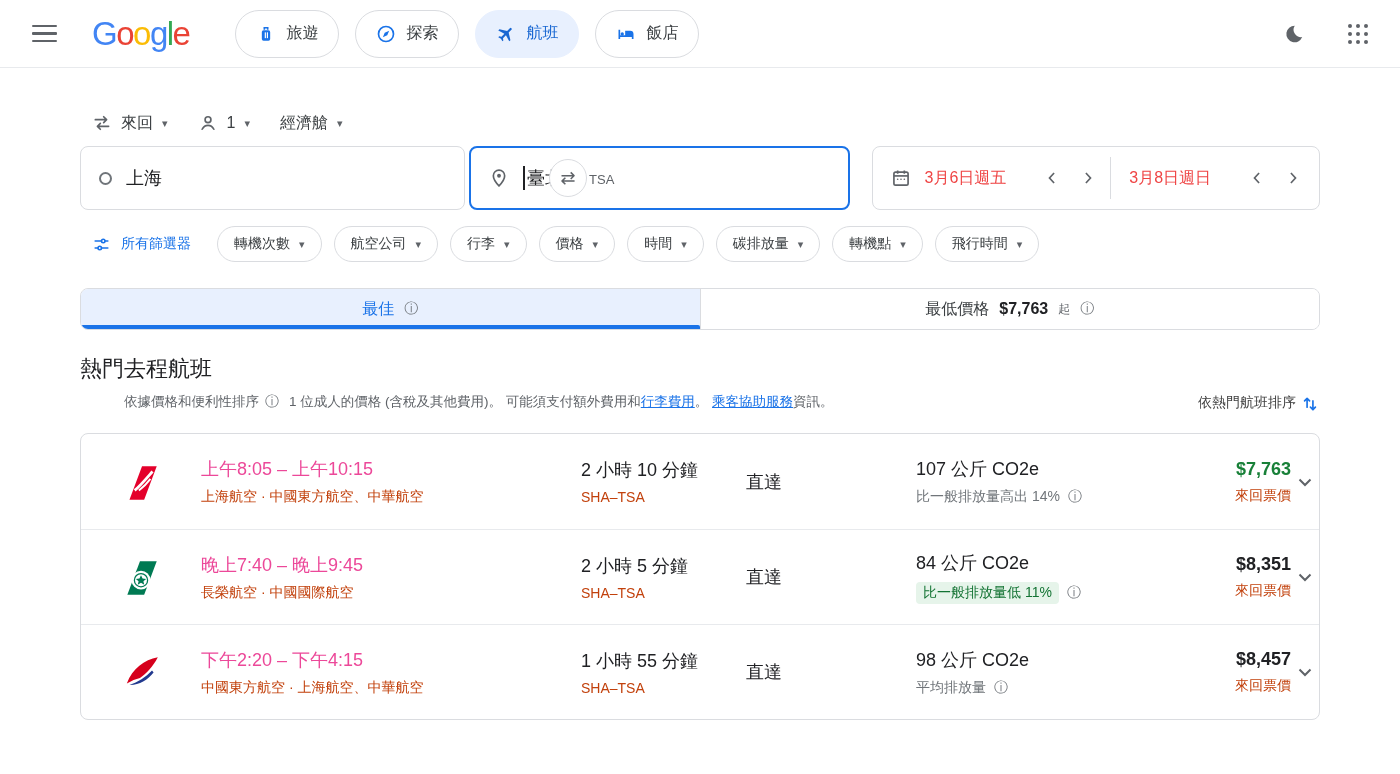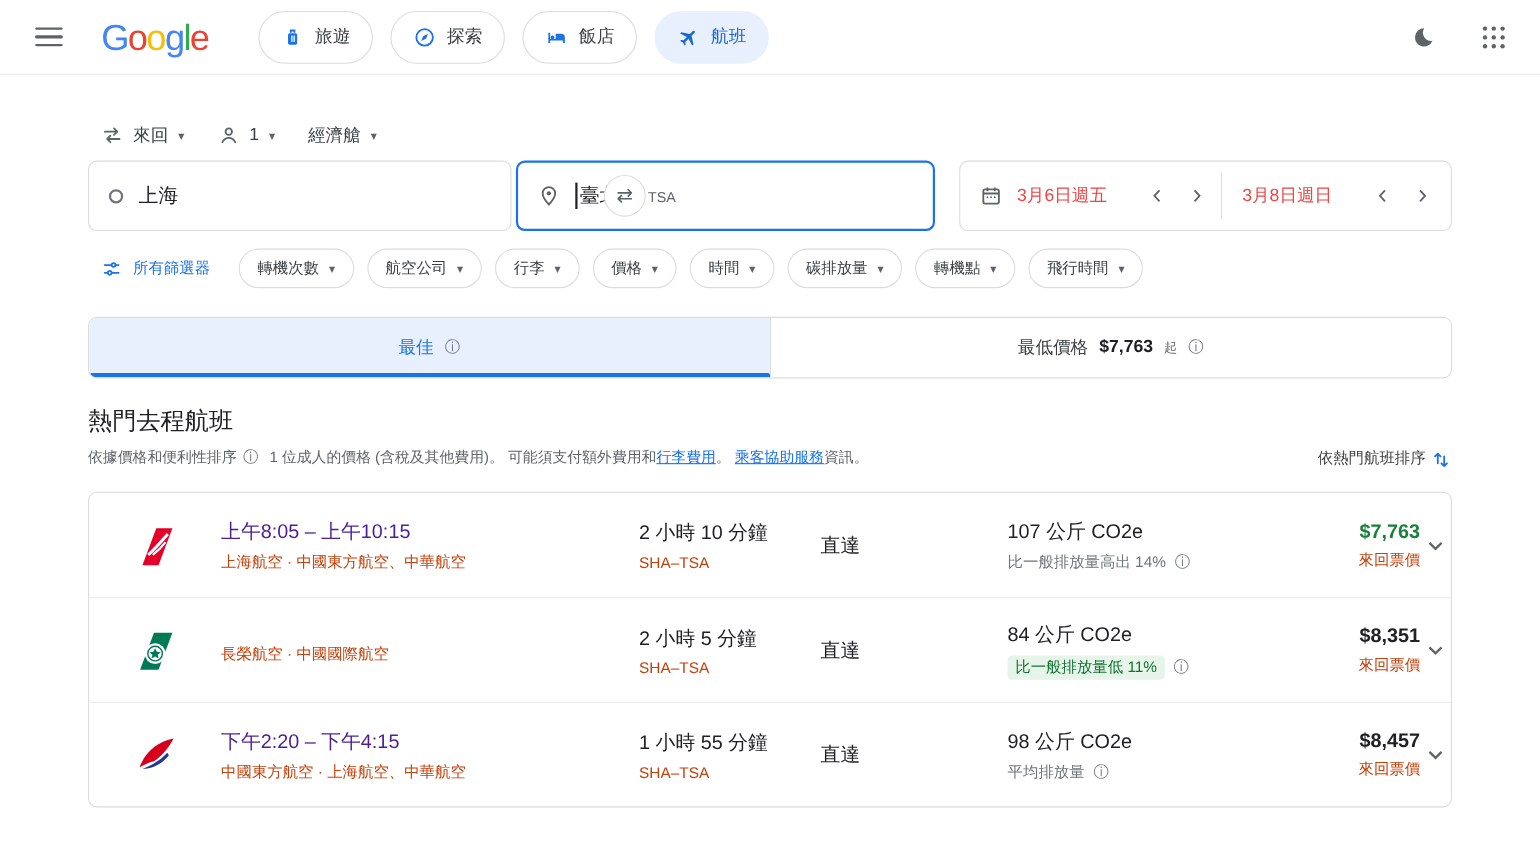--- a/index.html
+++ b/index.html
@@ -46,47 +46,47 @@
   .navchev { width:36px; height:36px; border:none; background:none; display:flex; align-items:center; justify-content:center; cursor:pointer; }
   .navchev svg { width:20px; height:20px; }
   .vdiv { width:1px; height:42px; background:#dadce0; margin:0 4px; }
 
   
   .filter-row { display:flex; align-items:center; gap:12px; margin-top:16px; }
   .allfilters { display:flex; align-items:center; gap:10px; color:#1a73e8; font-size:14px; font-weight:500; background:none; border:none; cursor:pointer; padding:0 14px 0 12px; font-family:inherit; }
   .chip { height:36px; border:1px solid #dadce0; border-radius:18px; background:#fff; display:flex; align-items:center; gap:9px; padding:0 16px; font-size:14px; font-weight:500; color:#3c4043; cursor:pointer; font-family:inherit; }
 
   
-  .tabs { display:flex; margin-top:26px; border:1px solid #dadce0; border-radius:8px; height:56px; overflow:hidden; }
+  .tabs { display:flex; margin-top:26px; border:1px solid #dadce0; border-radius:8px; height:42px; overflow:hidden; }
   .tab { flex:1; display:flex; align-items:center; justify-content:center; gap:10px; font-size:16px; cursor:pointer; background:#fff; border:none; position:relative; font-family:inherit; }
   .tab.active { background:#e8f0fe; }
   .tab.active::after { content:""; position:absolute; left:0; right:0; bottom:0; height:4px; background:#1a73e8; border-radius:2px 2px 0 0; }
   .tab + .tab { border-left:1px solid #dadce0; }
   .tab .tlabel { font-weight:500; color:#3c4043; }
   .tab.active .tlabel { color:#1a73e8; }
   .tab .tprice { font-weight:700; color:#202124; }
   .tab .tfrom { font-size:12px; color:#5f6368; }
   .info { color:#70757a; font-size:14px; }
 
   
   .results-title { margin-top:24px; font-size:22px; font-weight:500; color:#202124; }
   .results-sub { display:flex; justify-content:space-between; align-items:flex-start; margin-top:9px; }
-  .sub-left { font-size:13.5px; color:#5f6368; }
+  .sub-left { font-size:13.5px; color:#5f6368;margin-left:44px; }
   .sub-left a { color:#1a73e8; text-decoration:underline; cursor:pointer; }
   .sub-left .info { margin:0 10px 0 6px; }
   .sortlink { display:flex; align-items:center; gap:4px; color:#404040; font-size:14px; font-weight:500; background:none; border:none; cursor:pointer; font-family:inherit; }
 
   
   .flist { margin-top:20px; border:1px solid #dadce0; border-radius:8px; }
   .frow { display:grid; grid-template-columns:120px 380px 165px 170px 250px 125px 1fr; align-items:center; min-height:95px; padding:14px 0; cursor:pointer; }
   .frow + .frow { border-top:1px solid #e8eaed; }
   .logo-cell { display:flex; justify-content:center; }
   .logo-cell svg { width:42px; height:42px; }
   .main-txt { font-size:18px; color:#202124; }
-  .time-txt { font-size:18px; font-weight:500; color:#4c1d95; }
+  .time-txt { font-size:18px; font-weight:500; color:#ec4899; }
   .sub-txt { font-size:14px; color:#c2410c; margin-top:7px; }
   .emission-line { display:flex; align-items:center; gap:8px; margin-top:7px; }
   .badge { background:#e6f4ea; color:#137333; font-size:14px; padding:2px 7px; border-radius:4px; }
   .plain-note { font-size:14px; color:#70757a; }
   .price-cell { display:flex; flex-direction:column; align-items:flex-end; }
   .price-txt { font-size:18px; font-weight:700; }
   .chev-cell { display:flex; justify-content:center; }
   .chev-cell svg { width:24px; height:24px; }
 </style>
 </head>
@@ -110,32 +110,32 @@
         </svg>
       <span>旅遊</span>
     </button>
     <button class="pill">
       <svg viewBox="0 0 24 24">
           <circle cx="12" cy="12" r="9" fill="none" stroke="#1a73e8" stroke-width="2"></circle>
           <path d="M15.8 8.2l-2.3 5.3-5.3 2.3 2.3-5.3z" fill="#1a73e8"></path>
         </svg>
       <span>探索</span>
     </button>
+    <button class="pill active">
+      <svg viewBox="0 0 24 24" style="transform:rotate(45deg)">
+          <path d="M21 15.5v-2l-8-5V3.8a1.3 1.3 0 0 0-2.6 0V8.5l-8 5v2l8-2.4v5l-2.2 1.6v1.6l3.5-1 3.5 1v-1.6L13 18.1v-5z" fill="#1967d2"></path>
+        </svg>
+      <span>航班</span>
+    </button>
     <button class="pill">
       <svg viewBox="0 0 24 24">
           <circle cx="7.5" cy="12" r="2" fill="#1a73e8"></circle>
           <path d="M3 7v11h2v-2.5h14V18h2v-6a4 4 0 0 0-4-4h-6v5.5H5V7z" fill="#1a73e8"></path>
         </svg>
       <span>飯店</span>
-    </button>
-    <button class="pill active">
-      <svg viewBox="0 0 24 24" style="transform:rotate(45deg)">
-          <path d="M21 15.5v-2l-8-5V3.8a1.3 1.3 0 0 0-2.6 0V8.5l-8 5v2l8-2.4v5l-2.2 1.6v1.6l3.5-1 3.5 1v-1.6L13 18.1v-5z" fill="#1967d2"></path>
-        </svg>
-      <span>航班</span>
     </button>
   </div>
 
   <div class="header-right">
     <button class="iconbtn">
       <svg viewBox="0 0 24 24" width="22" height="22">
           <path d="M12.8 3a9 9 0 1 0 8.2 12.4A8.2 8.2 0 0 1 12.8 3z" fill="#5f6368"></path>
         </svg>
     </button>
     <button class="iconbtn">
@@ -353,20 +353,21 @@
     <div class="frow">
       <div class="logo-cell">
         <svg viewBox="0 0 40 40">
             <polygon points="7,37 19,5 35,5 23,37" fill="#007a53"></polygon>
             <circle cx="20" cy="23" r="9" fill="#fff"></circle>
             <circle cx="20" cy="23" r="6.3" fill="none" stroke="#007a53" stroke-width="1.2"></circle>
             <path d="M20 18.3l1.5 3.2 3.4.3-2.6 2.2.8 3.3-3.1-1.8-3.1 1.8.8-3.3-2.6-2.2 3.4-.3z" fill="#007a53"></path>
           </svg>
       </div>
       <div>
+        <div class="time-txt">晚上7:40 – 晚上9:45</div>
         <div class="sub-txt">長榮航空 · 中國國際航空</div>
       </div>
       <div>
         <div class="main-txt">2 小時 5 分鐘</div>
         <div class="sub-txt">SHA–TSA</div>
       </div>
       <div>
         <div class="main-txt">直達</div>
       </div>
       <div>

